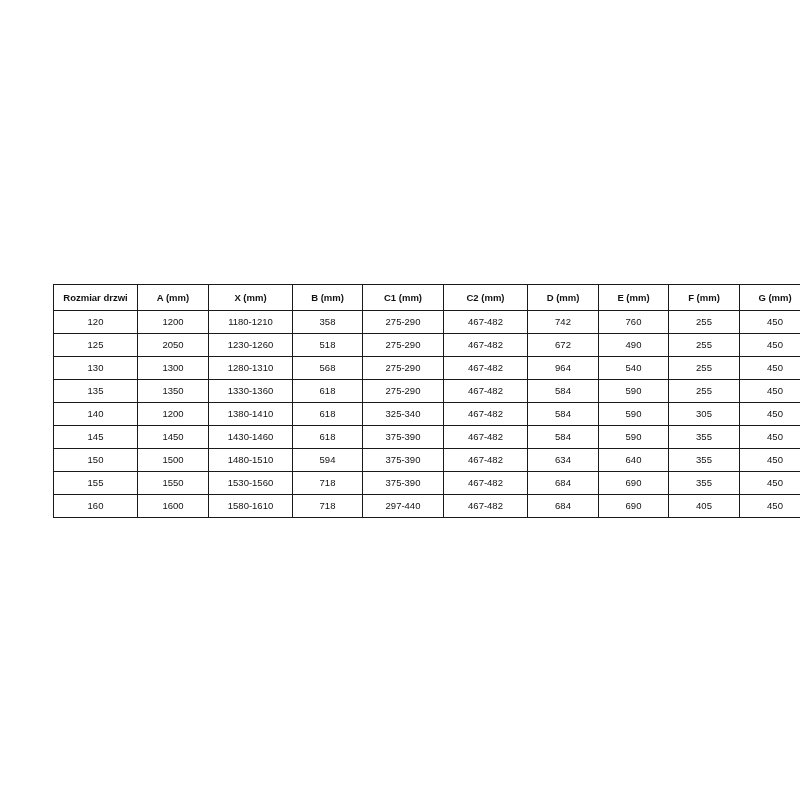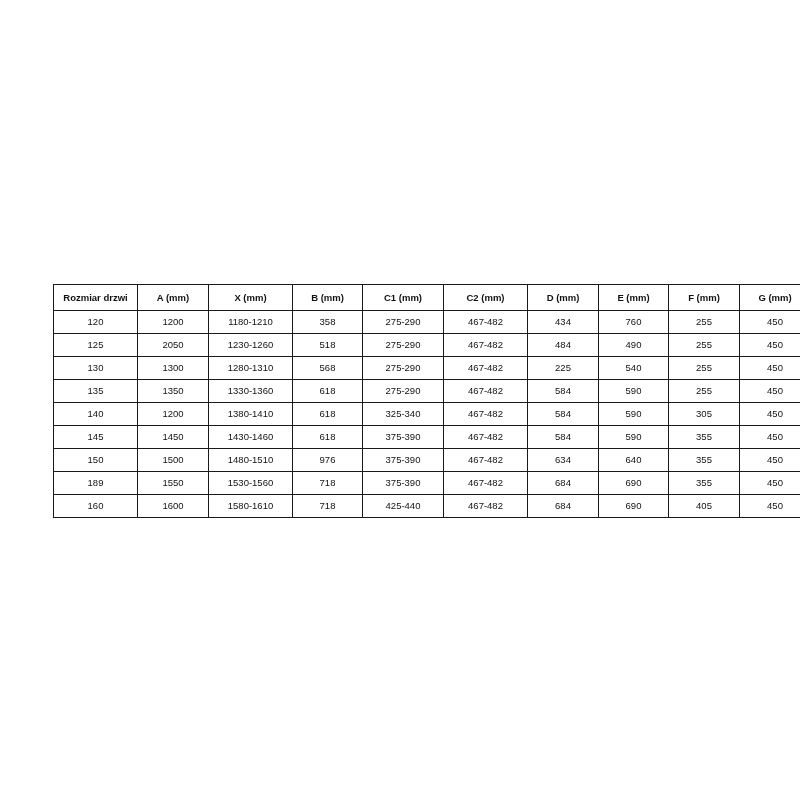--- a/index.html
+++ b/index.html
@@ -102,47 +102,47 @@
         </tr>
       </thead>
       <tbody>
         <tr>
           <td>120</td>
           <td>1200</td>
           <td>1180-1210</td>
           <td>358</td>
           <td>275-290</td>
           <td>467-482</td>
-          <td>434</td>
+          <td>742</td>
           <td>760</td>
           <td>255</td>
           <td>450</td>
           <td>2000</td>
         </tr>
         <tr>
           <td>125</td>
           <td>2050</td>
           <td>1230-1260</td>
           <td>518</td>
           <td>275-290</td>
           <td>467-482</td>
-          <td>484</td>
+          <td>672</td>
           <td>490</td>
           <td>255</td>
           <td>450</td>
           <td>2000</td>
         </tr>
         <tr>
           <td>130</td>
           <td>1300</td>
           <td>1280-1310</td>
           <td>568</td>
           <td>275-290</td>
           <td>467-482</td>
-          <td>225</td>
+          <td>964</td>
           <td>540</td>
           <td>255</td>
           <td>450</td>
           <td>2000</td>
         </tr>
         <tr>
           <td>135</td>
           <td>1350</td>
           <td>1330-1360</td>
           <td>618</td>
@@ -177,48 +177,48 @@
           <td>584</td>
           <td>590</td>
           <td>355</td>
           <td>450</td>
           <td>2000</td>
         </tr>
         <tr>
           <td>150</td>
           <td>1500</td>
           <td>1480-1510</td>
-          <td>976</td>
+          <td>594</td>
           <td>375-390</td>
           <td>467-482</td>
           <td>634</td>
           <td>640</td>
           <td>355</td>
           <td>450</td>
           <td>2000</td>
         </tr>
         <tr>
-          <td>189</td>
+          <td>155</td>
           <td>1550</td>
           <td>1530-1560</td>
           <td>718</td>
           <td>375-390</td>
           <td>467-482</td>
           <td>684</td>
           <td>690</td>
           <td>355</td>
           <td>450</td>
           <td>2000</td>
         </tr>
         <tr>
           <td>160</td>
           <td>1600</td>
           <td>1580-1610</td>
           <td>718</td>
-          <td>425-440</td>
+          <td>297-440</td>
           <td>467-482</td>
           <td>684</td>
           <td>690</td>
           <td>405</td>
           <td>450</td>
           <td>2000</td>
         </tr>
       </tbody>
     </table>
   </div>

